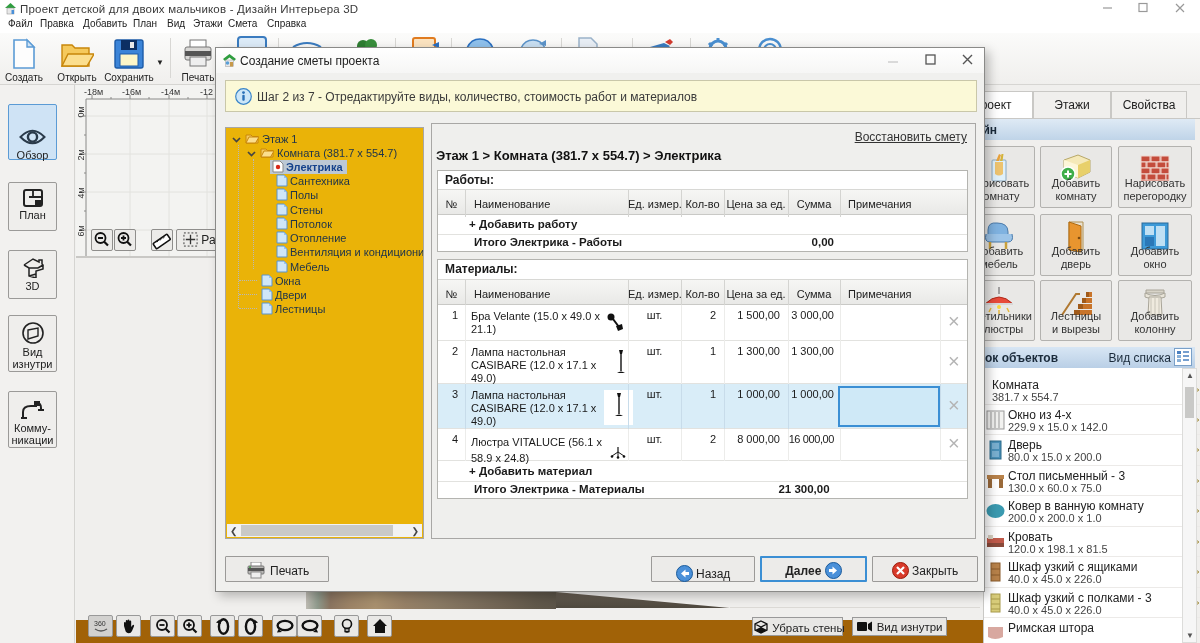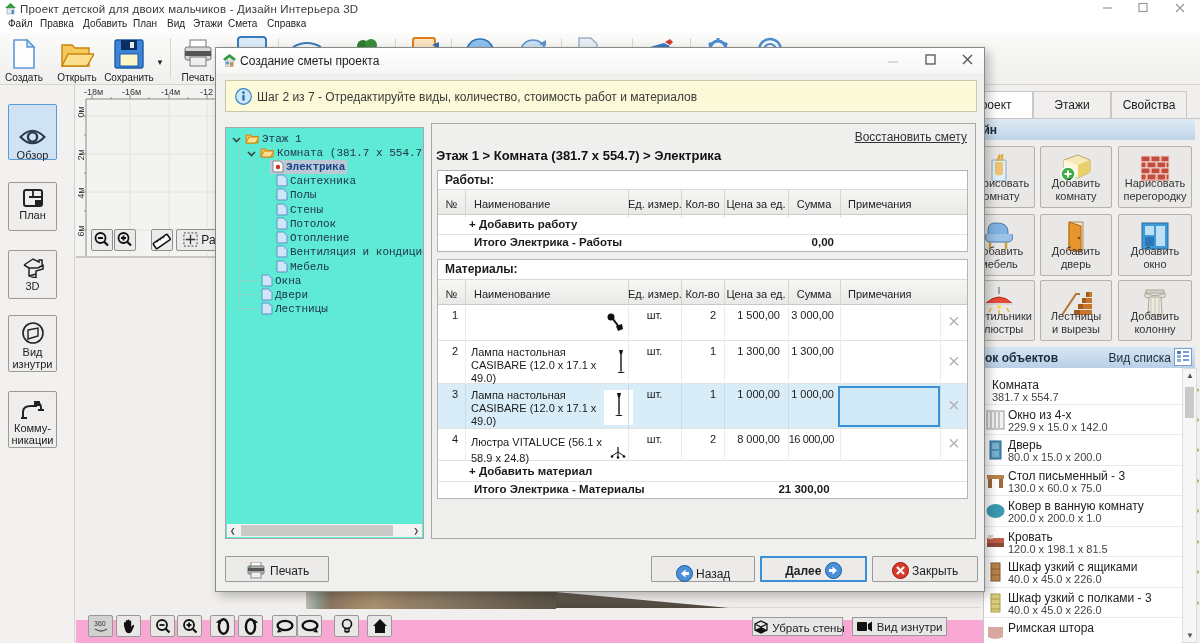--- a/index.html
+++ b/index.html
@@ -24,21 +24,21 @@
 
 #plan { left:76px; top:85px; width:907px; height:171px; background:#f3f3f1; }
 .rlbl { position:absolute; font-size:9px; color:#333; }
 .planbtn { position:absolute; width:22px; height:22px; background:#ecebe9; border:1px solid #8f8e8c; border-radius:2px; overflow:hidden; }
 #divider { left:76px; top:256px; width:907px; height:2px; background:#c9c8c5; }
 #view3d { left:76px; top:258px; width:907px; height:362px; background:#f0efed; }
 #photo { position:absolute; left:230px; top:334px; width:250px; height:17px;
   background:linear-gradient(94deg,#c2beb6 0%,#8f9a8c 5%,#8a7460 10%,#9c8366 18%,#a8906e 28%,#968066 40%,#8a7a64 52%,#7c6e5c 66%,#6e6252 80%,#60584a 92%,#5c5448 100%);}
 #photowedge { position:absolute; left:480px; top:334px; width:174px; height:16px; background:linear-gradient(#6a6054,#4e483e); clip-path:polygon(0 0, 100% 100%, 0 100%); }
 #photoline { position:absolute; left:654px; top:349px; width:250px; height:1px; background:#dbd9d5; }
-#btoolbar { left:76px; top:620px; width:907px; height:23px; background:#f9a8d4; }
+#btoolbar { left:76px; top:620px; width:907px; height:23px; background:#a16207; }
 .nbtn { position:absolute; top:-5px; width:25px; height:22px; background:#e9e8e6; border:1px solid #999; border-radius:2px; text-align:center; }
 .nbtn svg { margin-top:2px; }
 .wbtn { position:absolute; top:-3px; height:19px; background:#e8e7e5; border:1px solid #999; font-size:11.5px; color:#222; text-align:center; white-space:nowrap; }
 
 
 #rpanel { left:983px; top:85px; width:217px; height:558px; background:#f0efed; }
 .tab { position:absolute; top:6px; height:27px; border:1px solid #c9c8c5; border-bottom:none; background:#f0efed; font-size:12px; color:#222; text-align:center; padding-top:6px; }
 .tab.active { background:#ffffff; height:28px; }
 #rtabline { position:absolute; left:0px; top:33px; width:217px; height:1px; background:#c9c8c5; }
 #dhead { position:absolute; left:0px; top:34px; width:212px; height:21px; background:linear-gradient(#dfeaf5,#bfd4e8); font-size:12px; font-weight:bold; color:#1a2a3a; }
@@ -50,21 +50,21 @@
 .obj .t1 { position:absolute; left:24px; top:3px; font-size:12px; color:#222; white-space:nowrap; }
 .obj .t2 { position:absolute; left:24px; top:16px; font-size:11px; color:#444; white-space:nowrap; }
 .obj .oicon { position:absolute; left:2px; top:5px; width:19px; height:20px; }
 .eye { position:absolute; right:8px; top:10px; width:15px; height:10px; }
 #oscroll { position:absolute; left:199px; top:283px; width:15px; height:275px; background:#f6f6f6; border:1px solid #dcdcda; }
 
 
 #dialog { left:215px; top:47px; width:770px; height:545px; background:#f0f0ee; border:1px solid #8a8a88; box-shadow:4px 4px 10px rgba(0,0,0,0.25); }
 #dtitle { position:absolute; left:0; top:0; width:768px; height:25px; background:linear-gradient(#ffffff,#f6f6f5); font-size:12px; color:#222; }
 #dinfo { position:absolute; left:9px; top:32px; width:752px; height:32px; background:#fbf9d7; border:1px solid #c9c7a9; font-size:12px; color:#3a3a3a; }
-#dtree { position:absolute; left:9px; top:79px; width:199px; height:412px; background:#5eead4; border:1px solid #a8a7a5; font-size:11px; color:#20354a; overflow:hidden;font-family:Liberation Mono, monospace; }
+#dtree { position:absolute; left:9px; top:79px; width:199px; height:412px; background:#eab308; border:1px solid #a8a7a5; font-size:11px; color:#20354a; overflow:hidden; }
 .titem { position:absolute; white-space:nowrap; }
 #dcontent { position:absolute; left:215px; top:75px; width:545px; height:416px; background:#efefed; border:1px solid #a8a7a5; }
 .dbtn { position:absolute; top:508px; height:26px; background:#ecebe9; border:1px solid #9b9a98; border-radius:1px; font-size:12px; color:#222; text-align:center; }
 </style>
 </head>
 <body>
 
 <div class="abs" id="titlebar">
   <svg class="abs" style="left:4px;top:2px" width="13" height="13" viewBox="0 0 13 13">
       <path d="M1 6 L6.5 1 L12 6" fill="#2f9e3f"></path>
@@ -719,20 +719,21 @@
         <span style="position:absolute;left:410px;top:8px">Примечания</span>
         <i style="position:absolute;left:27px;top:0;width:1px;height:27px;background:#d4d4d1"></i>
         <i style="position:absolute;left:190px;top:0;width:1px;height:27px;background:#d4d4d1"></i>
         <i style="position:absolute;left:243px;top:0;width:1px;height:27px;background:#d4d4d1"></i>
         <i style="position:absolute;left:286px;top:0;width:1px;height:27px;background:#d4d4d1"></i>
         <i style="position:absolute;left:350px;top:0;width:1px;height:27px;background:#d4d4d1"></i>
         <i style="position:absolute;left:402px;top:0;width:1px;height:27px;background:#d4d4d1"></i>
       </div>
       <div class="mrow" style="position:relative;height:36px;border-bottom:1px solid #e2e2df">
         <span style="position:absolute;left:0;width:20px;text-align:right;top:4px">1</span>
+        <span style="position:absolute;left:33px;top:5px;width:134px;line-height:13px">Бра Velante (15.0 x 49.0 x 21.1)</span>
         <svg style="position:absolute;left:168px;top:8px" width="18" height="20" viewBox="0 0 18 20">
             <circle cx="5" cy="4" r="3.5" fill="#111"></circle>
             <path d="M7 6 L13 14" stroke="#111" stroke-width="2"></path>
             <path d="M10 13 l6 -2 l1 5 l-5 2 z" fill="#111"></path>
           </svg>
         <span style="position:absolute;left:190px;width:53px;text-align:center;top:4px">шт.</span>
         <span style="position:absolute;left:243px;top:4px;width:35px;text-align:right">2</span>
         <span style="position:absolute;left:282px;top:4px;width:60px;text-align:right;white-space:nowrap">1 500,00</span>
         <span style="position:absolute;left:340px;top:4px;width:56px;text-align:right;white-space:nowrap">3 000,00</span>
         <span style="position:absolute;left:510px;top:5px;color:#b4b4b4;font-size:20px">×</span>

